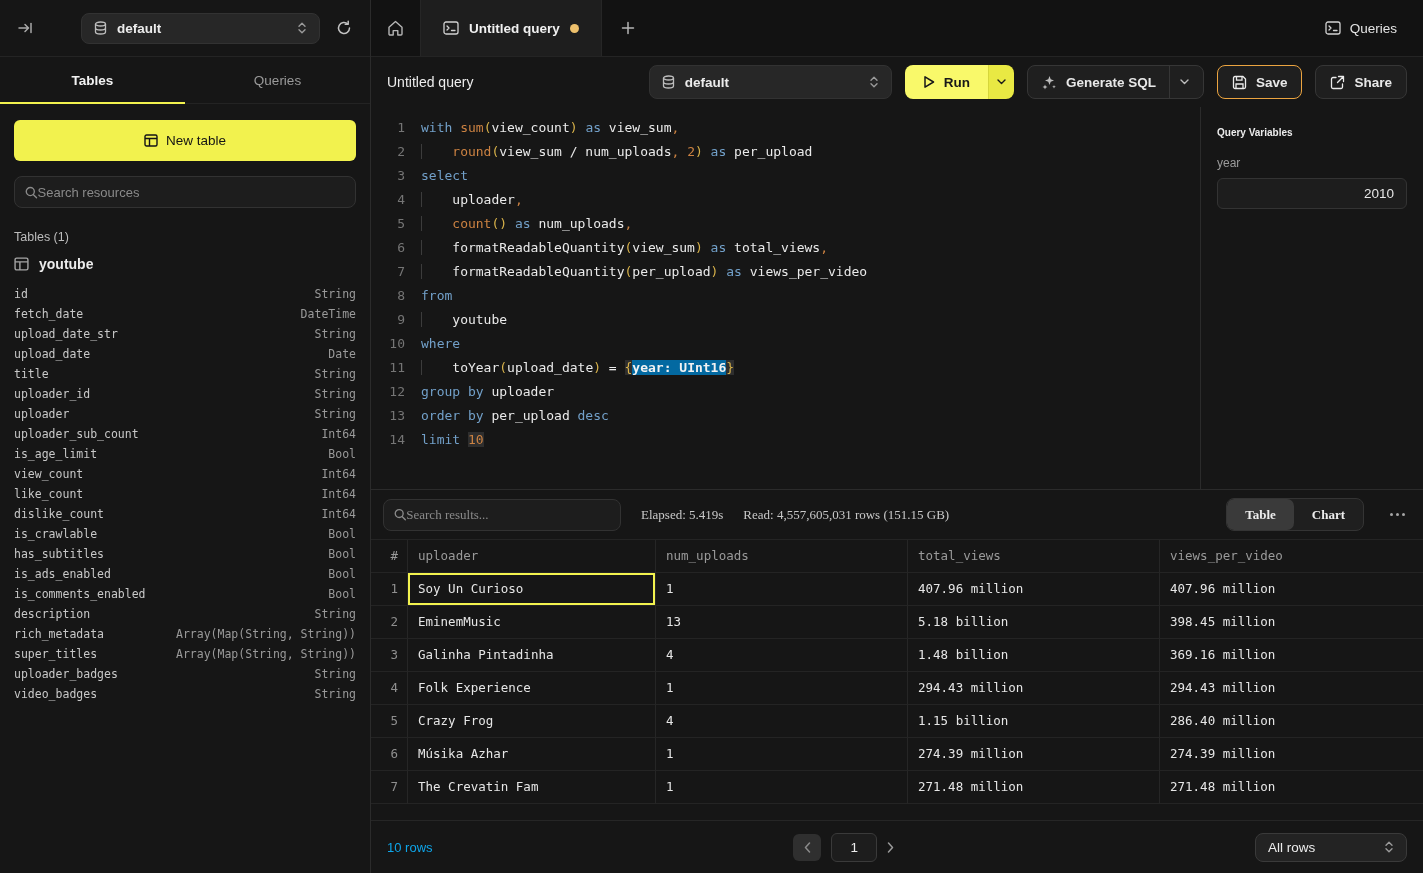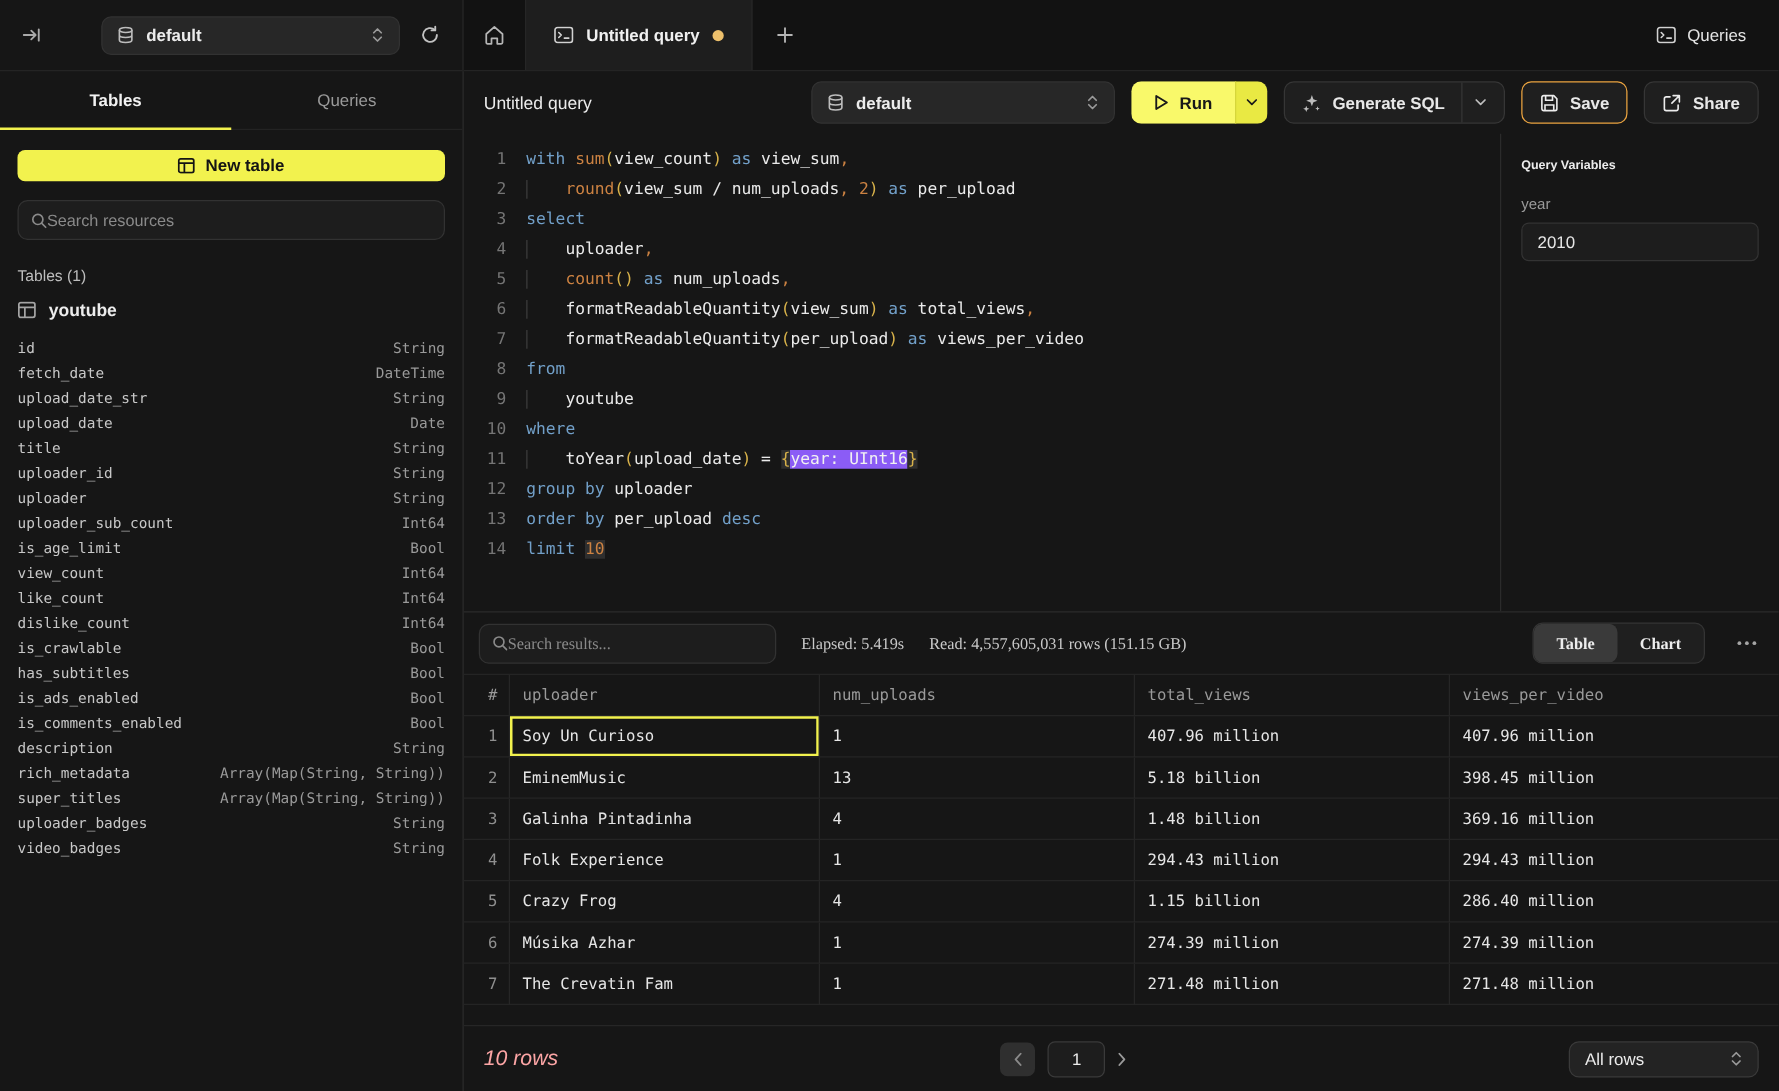--- a/index.html
+++ b/index.html
@@ -14,22 +14,22 @@
   .icon-btn { background:none; border:none; color:#a9a9a9; cursor:pointer; display:flex; align-items:center; justify-content:center; padding:4px; }
   .db-select { flex:1; height:31px; background:#272727; border:1px solid #323232; border-radius:8px;
     display:flex; align-items:center; gap:10px; padding:0 12px; cursor:pointer;margin-left:32px; }
   .db-select .lbl { flex:1; font-size:13.5px; color:#ececec; font-weight:600; }
   .sb-tabs { height:47px; display:flex; border-bottom:1px solid #232323; }
   .sb-tab { flex:1; display:flex; align-items:center; justify-content:center; font-size:13.5px; color:#9a9a9a;
     cursor:pointer; position:relative; background:none; border:none; font-family:inherit; }
   .sb-tab.active { color:#f2f2f2; font-weight:600; }
   .sb-tab.active::after { content:""; position:absolute; left:0; right:0; bottom:-1px; height:2px; background:#f2f24e; }
   .sb-body { padding:16px 14px; overflow:hidden; }
-  .new-table { width:100%; height:25px; background:#f2f24e; color:#141414; border:none; border-radius:6px;
-    font-size:13.5px; font-weight:700; display:flex; align-items:center; justify-content:center; gap:8px; cursor:pointer; font-family:inherit; }
+  .new-table { width:100%; height:41px; background:#f2f24e; color:#141414; border:none; border-radius:6px;
+    font-size:13.5px; font-weight:400; display:flex; align-items:center; justify-content:center; gap:8px; cursor:pointer; font-family:inherit; }
   .search-box { margin-top:15px; height:32px; background:#1d1d1d; border:1px solid #323232; border-radius:8px;
     display:flex; align-items:center; gap:0; padding:0 10px; }
   .search-box input { background:transparent; border:none; outline:none; color:#d8d8d8; font-size:13px; width:100%; font-family:inherit; }
   .search-box input::placeholder { color:#8a8a8a; }
   .section-label { margin-top:22px; font-size:12.5px; color:#bdbdbd; font-weight:400; }
   .table-entry { margin-top:12px; display:flex; align-items:center; gap:10px; cursor:pointer; }
   .table-entry .tname { font-size:14px; font-weight:600; color:#ececec; }
   .col-list { margin-top:12px; font-family:"DejaVu Sans Mono", monospace; font-size:11.5px; }
   .col-row { display:flex; justify-content:space-between; align-items:center; height:20px; cursor:pointer; }
   .col-name { color:#c8c8c8; }
@@ -70,28 +70,28 @@
   .code { margin-left:16px; }
   .code span { white-space:pre; }
   .tk-kw  { color:#72a0c9; }
   .tk-fn  { color:#cc8242; }
   .tk-br  { color:#d8b24a; }
   .tk-cm  { color:#cc8242; }
   .tk-num { color:#cc8242; }
   .tk-pl  { color:#eaeaea; font-weight:500; }
   .tk-ind { box-shadow:inset 1px 0 0 #3c3c3c; color:#eaeaea; }
   .tk-brh { color:#d8b24a; background:#2e2e2e; }
-  .tk-idh { color:#f2f2f2; background:#8b5cf6; font-weight:400;margin-top:20px; }
+  .tk-idh { color:#f2f2f2; background:#0369a1; font-weight:700;margin-top:20px; }
   .tk-numh{ color:#cc8242; background:#2e2e2e; }
 
   .vars-panel { flex:0 0 223px; border-left:1px solid #2b2b2b; padding:20px 16px; }
   .vars-title { font-size:10px; font-weight:600; color:#ececec; }
   .var-name { margin-top:18px; font-size:12px; color:#9a9a9a; }
   .var-input { margin-top:8px; width:100%; height:31px; background:#1d1d1d; border:1px solid #333333; border-radius:6px;
-    color:#e6e6e6; font-size:13.5px; padding:0 12px; font-family:inherit; outline:none; }
+    color:#e6e6e6; font-size:13.5px; padding:0 12px; font-family:inherit; outline:none;text-align:right; }
 
   
   .results { flex:0 0 383px; display:flex; flex-direction:column; min-height:0; }
   .res-toolbar { height:50px; display:flex; align-items:center; padding:0 12px; gap:20px; border-bottom:1px solid #242424;font-family:Liberation Serif, serif; }
   .res-search { width:238px; margin-top:0; }
   .stat { font-size:13px; color:#c9c9c9; white-space:nowrap; }
   .res-spacer { flex:1; }
   .seg { display:flex; background:#1f1f1f; border:1px solid #343434; border-radius:8px; height:33px; overflow:hidden; }
   .seg button { background:none; border:none; color:#ededed; font-size:13px; font-weight:600; padding:0 18px; cursor:pointer; font-family:inherit; }
   .seg button.active { background:#3a3a3a; border-radius:7px; }
@@ -101,21 +101,21 @@
   .grid-table { flex:1; overflow:hidden; font-family:"DejaVu Sans Mono", monospace; font-size:12.5px; }
   .g-row { display:grid; grid-template-columns:37px 248px 252px 252px 1fr; height:33px; }
   .g-cell { border-right:1px solid #262626; border-bottom:1px solid #242424; line-height:32px; padding:0 10px;
     white-space:nowrap; overflow:hidden; color:#e6e6e6; }
   .g-cell:last-child { border-right:none; }
   .g-head .g-cell { color:#9a9a9a; }
   .g-idx { text-align:right; padding-right:9px; color:#8f8f8f; }
   .g-cell.selected { box-shadow:inset 0 0 0 2px #f2f24e; }
 
   .res-footer { height:53px; border-top:1px solid #262626; display:flex; align-items:center; padding:0 16px; }
-  .rowcount { font-size:17px; color:#fca5a5;font-style:italic; }
+  .rowcount { font-size:13px; color:#0ea5e9; }
   .pager { margin:0 auto; display:flex; align-items:center; gap:10px; }
   .pg-prev { width:28px; height:27px; background:#2f2f2f; border:none; border-radius:6px; color:#8a8a8a;
     display:flex; align-items:center; justify-content:center; cursor:pointer; }
   .pg-page { width:46px; height:29px; background:#1d1d1d; border:1px solid #3a3a3a; border-radius:6px;
     color:#ececec; font-size:13.5px; display:flex; align-items:center; justify-content:center; }
   .pg-next { background:none; border:none; color:#9a9a9a; display:flex; align-items:center; justify-content:center; cursor:pointer; }
   .rows-select { width:152px; height:29px; background:#232323; border:1px solid #3a3a3a; border-radius:8px;
     display:flex; align-items:center; padding:0 12px; gap:8px; cursor:pointer; }
   .rows-select .lbl { flex:1; font-size:13.5px; color:#ececec; }
 </style>

